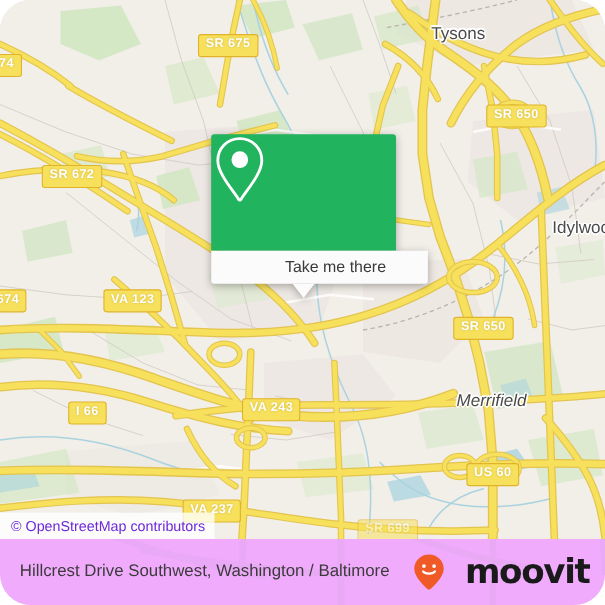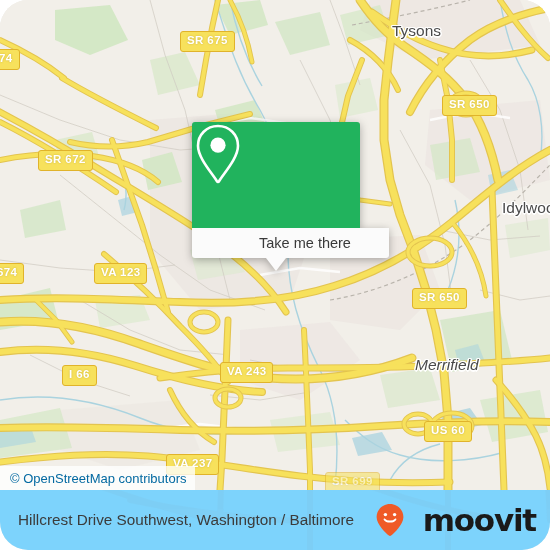--- a/index.html
+++ b/index.html
@@ -72,21 +72,21 @@
   
   #attribution {
     position: absolute;
     left: 0;
     top: 466px;
     height: 24px;
     padding: 0 8px 0 10px;
     display: flex;
     align-items: center;
     background: rgba(255,255,255,.78);
-    color: #0369a1;
+    color: #6d28d9;
     font-size: 13px;
     font-family: "Liberation Sans", sans-serif;
     white-space: nowrap;
     z-index: 30;
   }
 
   
   #popup {
     position: absolute;
     left: 192px;
@@ -129,21 +129,21 @@
   }
   .pin-glyph { display: block; }
 
   
   #bottom-bar {
     position: absolute;
     left: 0;
     top: 490px;
     width: 550px;
     height: 60px;
-    background: #7dd3fc;
+    background: #f0abfc;
     overflow: hidden;
     z-index: 50;
   }
   #bottom-bar-bg {
     position: absolute;
     left: 0; top: -490px;
     opacity: .055;
   }
   #bottom-bar-inner {
     position: absolute;

